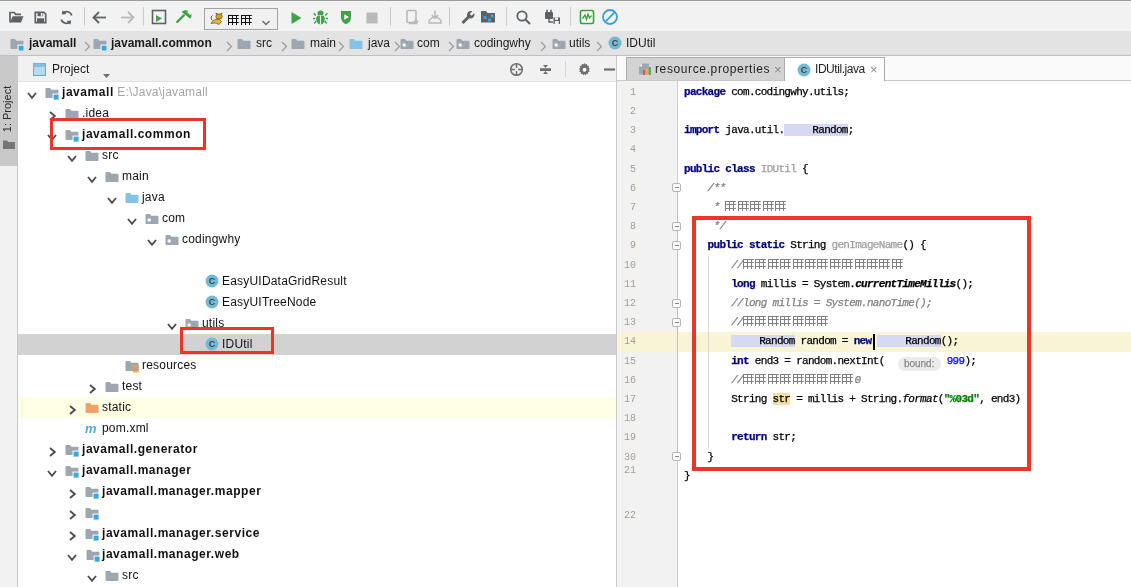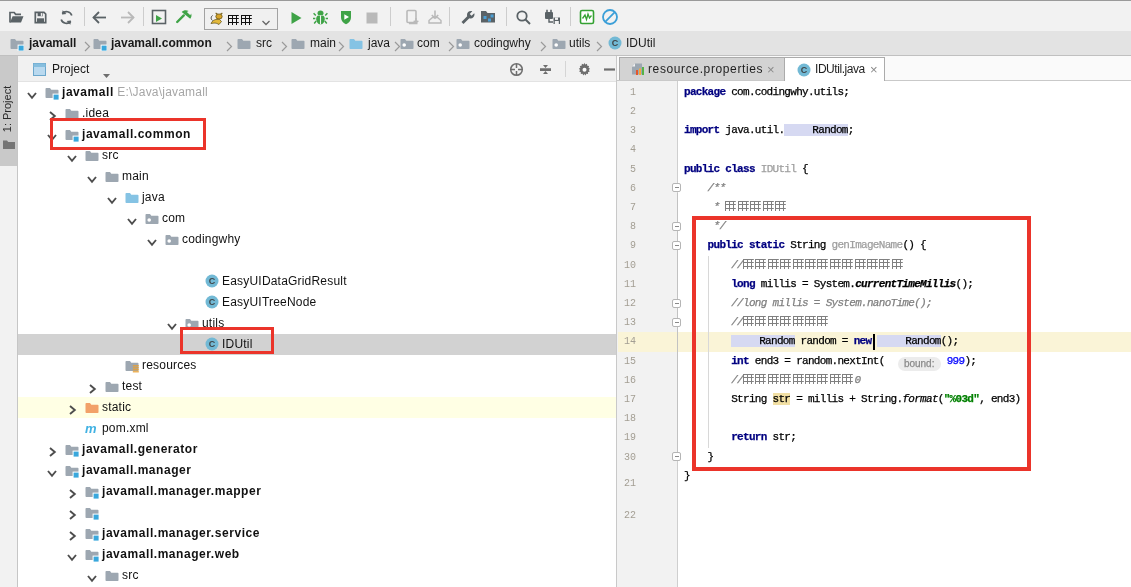--- a/index.html
+++ b/index.html
@@ -31,21 +31,21 @@
 .row .ic{position:absolute;top:2px;width:17px;height:17px;}
 .row .ch{position:absolute;top:5px;width:12px;height:12px;}
 .gray{color:#a6a6a6;}
 .selrow{background:#d2d2d2;}
 .yrow{background:#ffffe4;}
 
 #editor{left:617px;top:56px;width:514px;height:531px;background:#fff;}
 #tabbar{position:absolute;left:0;top:0;width:514px;height:25px;background:#fafafa;}
 #tabline{position:absolute;left:0;top:24px;width:514px;height:1px;background:#c9c9c9;}
 .tab{position:absolute;top:1px;height:23px;font-size:12px;color:#1f1f1f;line-height:23px;}
-#tab1{left:2px;width:194px;background:#d3d3d3;border:1px solid #ababab;border-bottom:none;box-sizing:border-box;}
+#tab1{left:9px;width:194px;background:#d3d3d3;border:1px solid #ababab;border-bottom:none;box-sizing:border-box;}
 #tab2{left:167px;width:101px;background:#fff;border:1px solid #ababab;border-bottom:none;box-sizing:border-box;height:24px;z-index:3;}
 #gutter{position:absolute;left:0;top:25px;width:61px;height:506px;background:#f2f2f2;border-right:1px solid #cfcfcf;box-sizing:border-box;}
 .lnum{position:absolute;left:0;width:19px;text-align:right;font-family:"Liberation Mono",monospace;font-size:10px;color:#a39e93;height:19.2px;line-height:19.2px;}
 #code{-webkit-text-stroke:0.25px;position:absolute;left:67px;top:26.8px;font-family:"Liberation Mono",monospace;font-size:11px;letter-spacing:-0.7px;line-height:19.2px;white-space:pre;color:#000;}
 .k{color:#000080;font-weight:bold;}
 .c{color:#808080;font-style:italic;}
 .s{color:#008000;font-weight:bold;}
 .n{color:#0000ff;}
 .gr{color:#9e9e9e;}
 .hlr{background:#d6d9f2;padding-left:28px;}
@@ -463,21 +463,21 @@
         <span class="ch" style="left:48px;"><svg width="12" height="12" viewBox="0 0 12 12" style="">
             <path d="M4 2 L8.8 6 L4 10" fill="none" stroke="#4d4d4d" stroke-width="1.9"></path>
           </svg></span>
         <span class="ic" style="left:66px;"><svg width="16" height="16" viewBox="0 0 16 16" style="">
             <path d="M1.5 4.8 C1.5 4.3 1.9 4 2.3 4 L6 4 L7.3 5.8 L13.7 5.8 C14.2 5.8 14.5 6.1 14.5 6.6 L14.5 13.2 C14.5 13.7 14.2 14 13.7 14 L2.3 14 C1.9 14 1.5 13.7 1.5 13.2 Z" fill="#9da7b1"></path>
             <rect x="8.6" y="9.6" width="6.4" height="6.4" fill="#fff"></rect>
             <rect x="9.6" y="10.6" width="5" height="5" fill="#39a7dc"></rect>
           </svg></span>
         <span class="txt" style="left:84px;"><b>javamall.manager.service</b></span>
       </div>
-      <div class="row" style="top:462px;">
+      <div class="row" style="top:462px;text-align:right;">
         <span class="ch" style="left:48px;"><svg width="12" height="12" viewBox="0 0 12 12" style="">
             <path d="M2 4 L6 8.8 L10 4" fill="none" stroke="#4d4d4d" stroke-width="1.9"></path>
           </svg></span>
         <span class="ic" style="left:66px;"><svg width="16" height="16" viewBox="0 0 16 16" style="">
             <path d="M1.5 4.8 C1.5 4.3 1.9 4 2.3 4 L6 4 L7.3 5.8 L13.7 5.8 C14.2 5.8 14.5 6.1 14.5 6.6 L14.5 13.2 C14.5 13.7 14.2 14 13.7 14 L2.3 14 C1.9 14 1.5 13.7 1.5 13.2 Z" fill="#9da7b1"></path>
             <rect x="8.6" y="9.6" width="6.4" height="6.4" fill="#fff"></rect>
             <rect x="9.6" y="10.6" width="5" height="5" fill="#39a7dc"></rect>
           </svg></span>
         <span class="txt" style="left:84px;"><b>javamall.manager.web</b></span>
       </div>
@@ -510,21 +510,21 @@
     <div class="lnum" style="top:218.8px;">11</div>
     <div class="lnum" style="top:238.0px;">12</div>
     <div class="lnum" style="top:257.2px;">13</div>
     <div class="lnum" style="top:276.4px;">14</div>
     <div class="lnum" style="top:295.6px;">15</div>
     <div class="lnum" style="top:314.8px;">16</div>
     <div class="lnum" style="top:334.0px;">17</div>
     <div class="lnum" style="top:353.2px;">18</div>
     <div class="lnum" style="top:372.4px;">19</div>
     <div class="lnum" style="top:391.6px;">30</div>
-    <div class="lnum" style="top:418px;">21</div>
+    <div class="lnum" style="top:405px;">21</div>
     <div class="lnum" style="top:430.0px;margin-top:20px;">22</div>
     <div style="position:absolute;left:59.5px;top:137px;width:1px;height:260px;background:#c2c2c2;"></div>
     <div style="position:absolute;left:55px;top:127.4px;width:9px;height:9px;background:#fff;border:1px solid #b5b5b5;border-radius:2px;box-sizing:border-box;z-index:2;">
       <div style="position:absolute;left:1.5px;top:3px;width:4px;height:1px;background:#8a8a8a;"></div>
     </div>
     <div style="position:absolute;left:55px;top:165.8px;width:9px;height:9px;background:#fff;border:1px solid #b5b5b5;border-radius:2px;box-sizing:border-box;z-index:2;">
       <div style="position:absolute;left:1.5px;top:3px;width:4px;height:1px;background:#8a8a8a;"></div>
     </div>
     <div style="position:absolute;left:55px;top:185.0px;width:9px;height:9px;background:#fff;border:1px solid #b5b5b5;border-radius:2px;box-sizing:border-box;z-index:2;">
       <div style="position:absolute;left:1.5px;top:3px;width:4px;height:1px;background:#8a8a8a;"></div>

